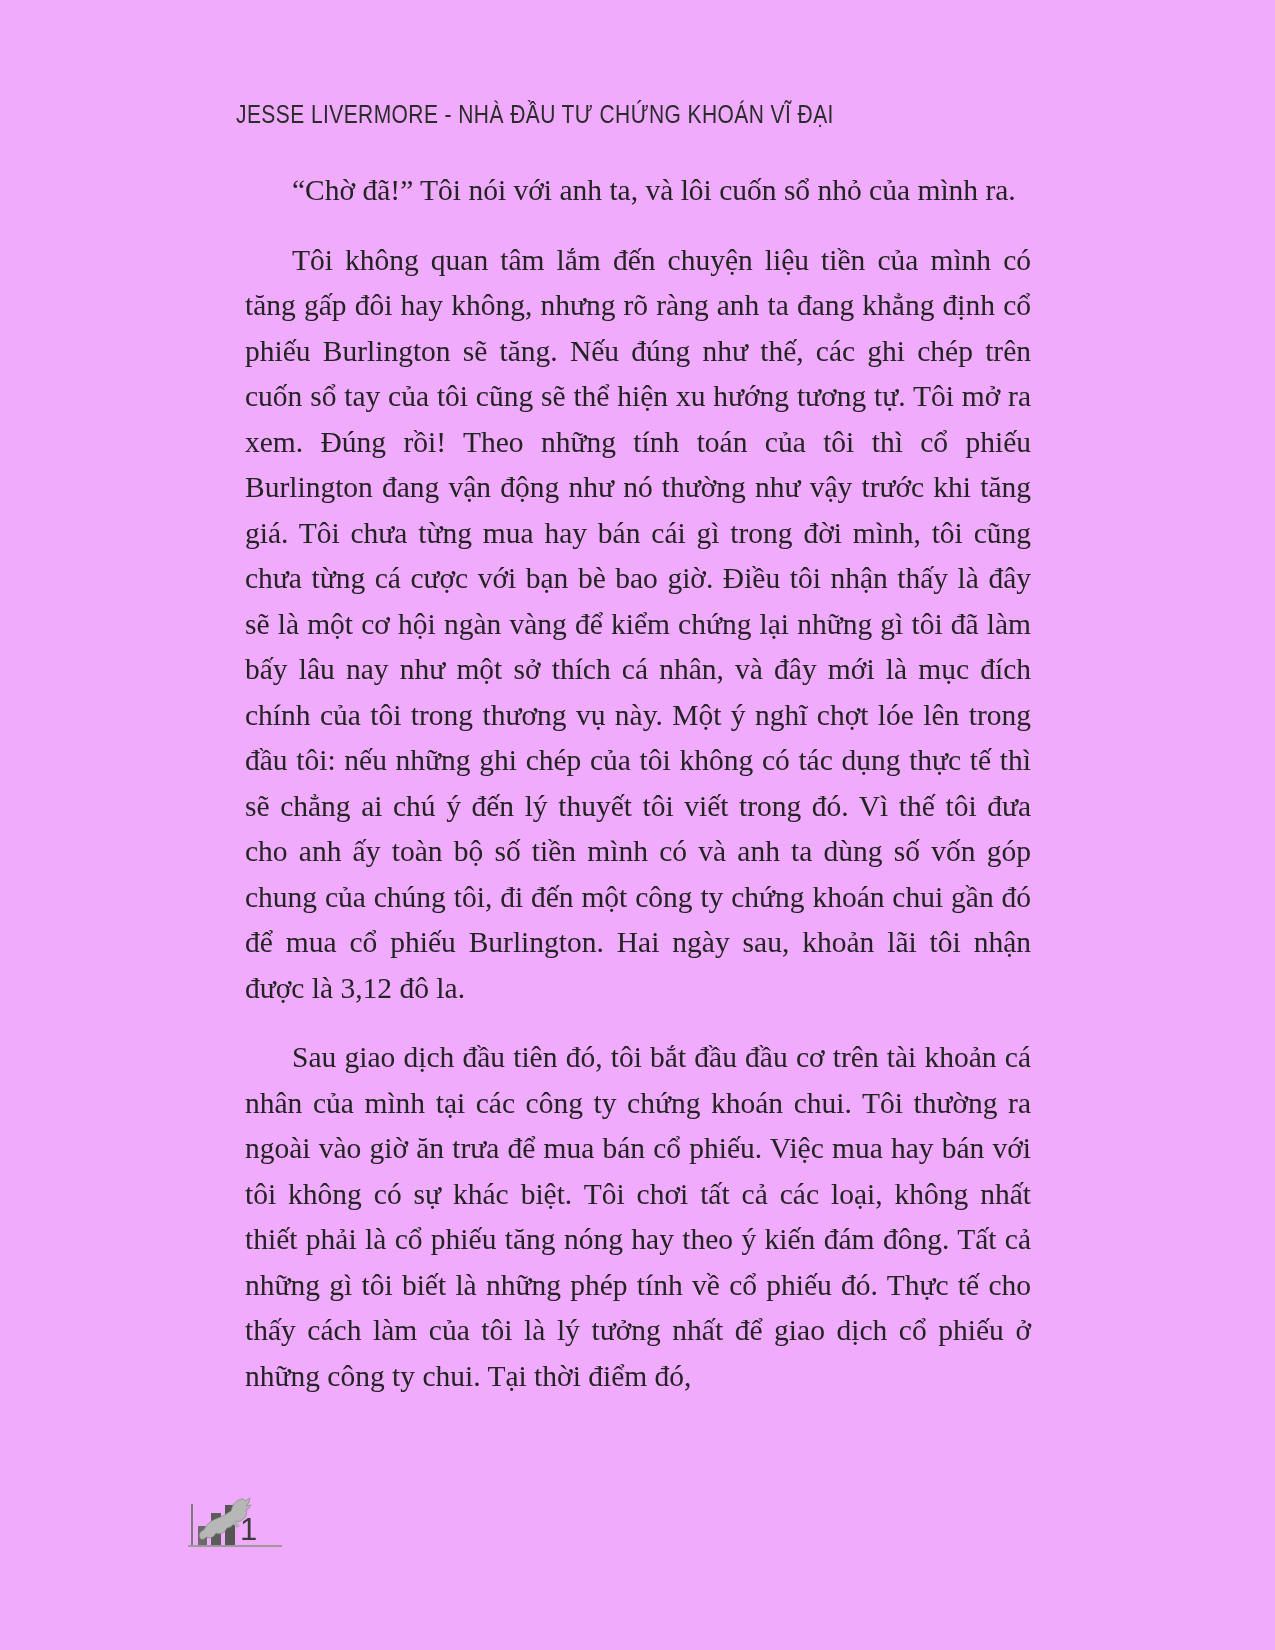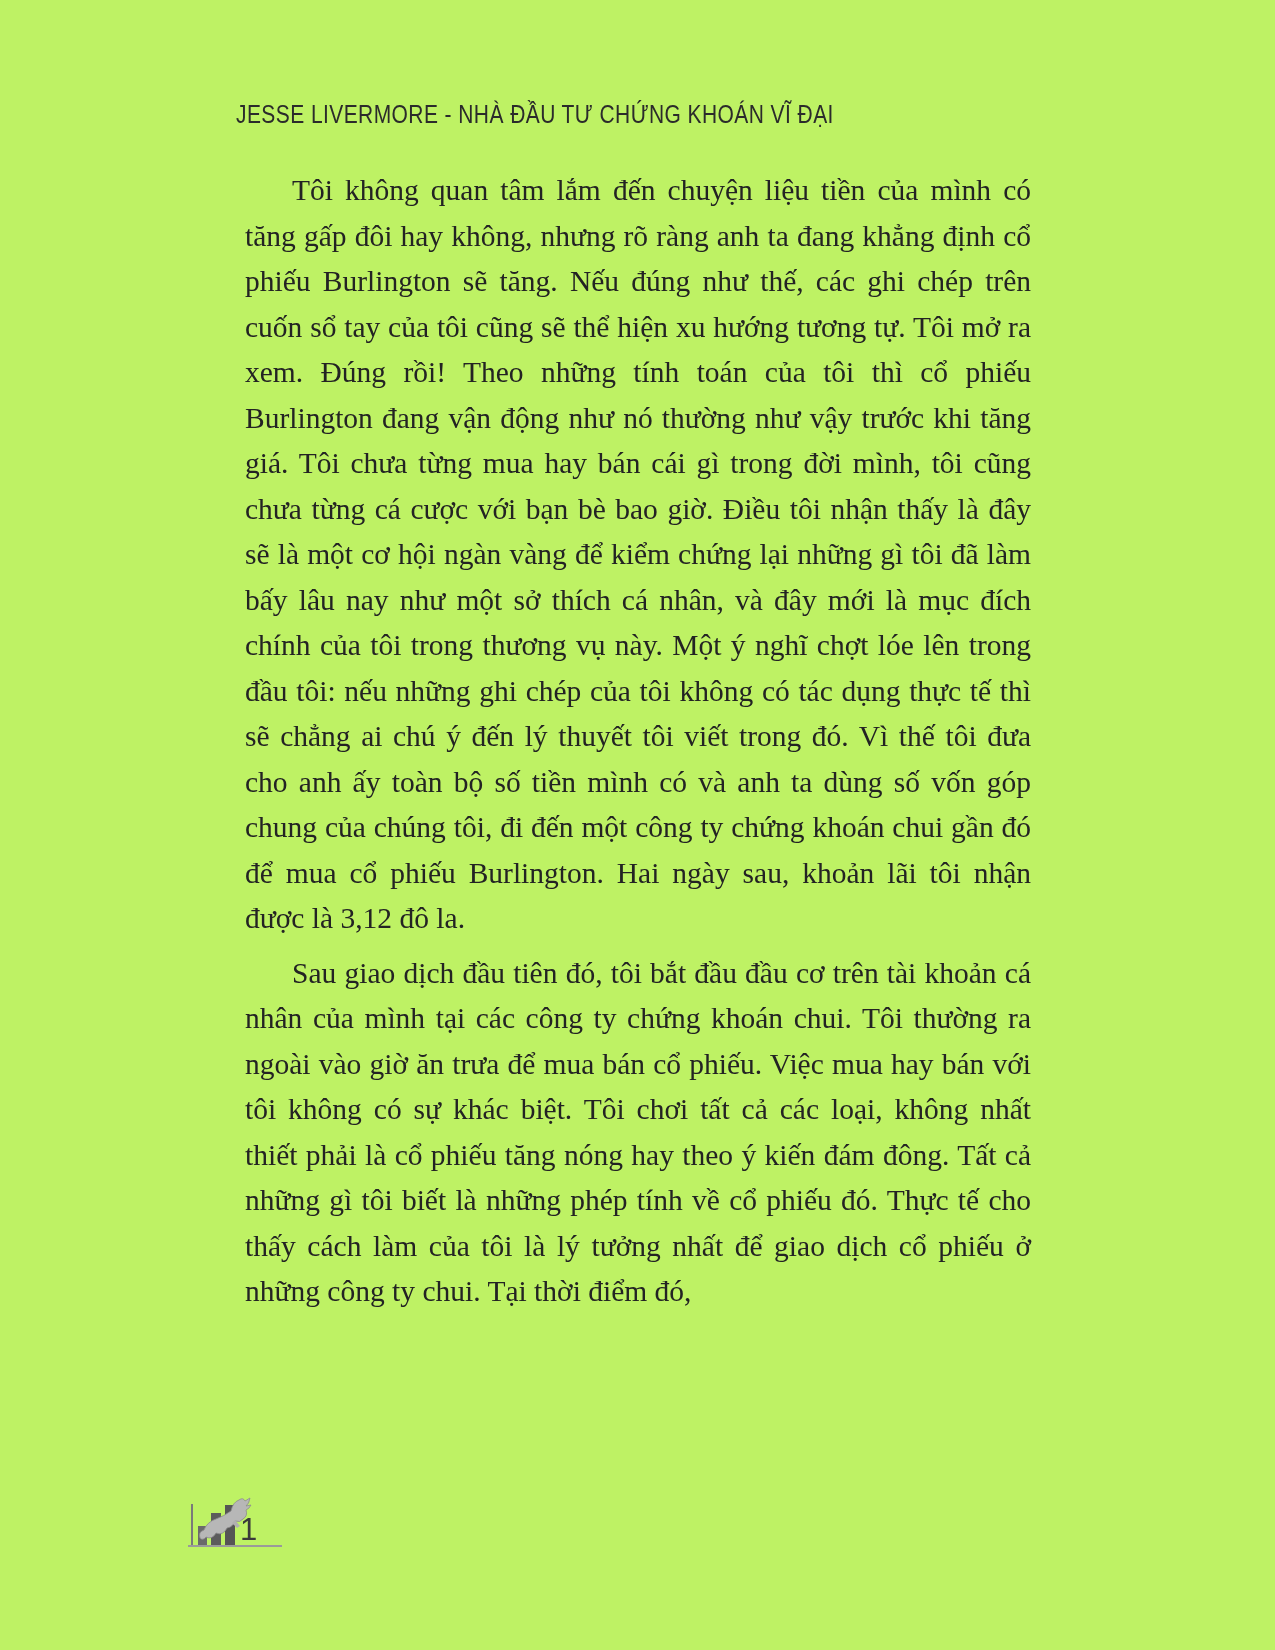--- a/index.html
+++ b/index.html
@@ -5,21 +5,21 @@
   html, body {
     margin: 0;
     padding: 0;
     background: #e8e8e8;
   }
   .page {
     position: relative;
     width: 1275px;
     height: 1650px;
     margin: 0 auto;
-    background: #bef264;
+    background: #f0abfc;
     overflow: hidden;
     font-family: "Liberation Serif", "DejaVu Serif", serif;
     color: #232323;
   }
   .running-header {
     position: absolute;
     left: 236px;
     top: 100px;
     font-family: "Liberation Sans", "DejaVu Sans", sans-serif;
     font-size: 25px;
@@ -40,21 +40,21 @@
     line-height: 45.5px;
     text-align: justify;
     color: #232323;
   }
   .body-text p {
     margin: 0;
     padding: 0;
     text-indent: 47px;
   }
   .body-text p + p {
-    margin-top: 9px;
+    margin-top: 24px;
   }
   .page-footer {
     position: absolute;
     left: 186px;
     top: 1496px;
     width: 160px;
     height: 56px;
   }
   .footer-rule {
     position: absolute;
@@ -82,20 +82,21 @@
   }
 </style>
 </head>
 <body>
 
 <div class="page">
 
   <div class="running-header">JESSE LIVERMORE - NHÀ ĐẦU TƯ CHỨNG KHOÁN VĨ ĐẠI</div>
 
   <div class="body-text">
+    <p>“Chờ đã!” Tôi nói với anh ta, và lôi cuốn sổ nhỏ của mình ra.</p>
     <p>Tôi không quan tâm lắm đến chuyện liệu tiền của mình có tăng gấp đôi hay không, nhưng rõ ràng anh ta đang khẳng định cổ phiếu Burlington sẽ tăng. Nếu đúng như thế, các ghi chép trên cuốn sổ tay của tôi cũng sẽ thể hiện xu hướng tương tự. Tôi mở ra xem. Đúng rồi! Theo những tính toán của tôi thì cổ phiếu Burlington đang vận động như nó thường như vậy trước khi tăng giá. Tôi chưa từng mua hay bán cái gì trong đời mình, tôi cũng chưa từng cá cược với bạn bè bao giờ. Điều tôi nhận thấy là đây sẽ là một cơ hội ngàn vàng để kiểm chứng lại những gì tôi đã làm bấy lâu nay như một sở thích cá nhân, và đây mới là mục đích chính của tôi trong thương vụ này. Một ý nghĩ chợt lóe lên trong đầu tôi: nếu những ghi chép của tôi không có tác dụng thực tế thì sẽ chẳng ai chú ý đến lý thuyết tôi viết trong đó. Vì thế tôi đưa cho anh ấy toàn bộ số tiền mình có và anh ta dùng số vốn góp chung của chúng tôi, đi đến một công ty chứng khoán chui gần đó để mua cổ phiếu Burlington. Hai ngày sau, khoản lãi tôi nhận được là 3,12 đô la.</p>
     <p>Sau giao dịch đầu tiên đó, tôi bắt đầu đầu cơ trên tài khoản cá nhân của mình tại các công ty chứng khoán chui. Tôi thường ra ngoài vào giờ ăn trưa để mua bán cổ phiếu. Việc mua hay bán với tôi không có sự khác biệt. Tôi chơi tất cả các loại, không nhất thiết phải là cổ phiếu tăng nóng hay theo ý kiến đám đông. Tất cả những gì tôi biết là những phép tính về cổ phiếu đó. Thực tế cho thấy cách làm của tôi là lý tưởng nhất để giao dịch cổ phiếu ở những công ty chui. Tại thời điểm đó,</p>
   </div>
 
   <div class="page-footer">
     <svg class="logo-svg" width="100" height="54" viewBox="0 0 100 54">
 
       <line x1="6" y1="8" x2="6" y2="50" stroke="#7a7a7a" stroke-width="2"></line>
 
       <rect x="12" y="30" width="9" height="20" fill="#6a6a6a"></rect>

